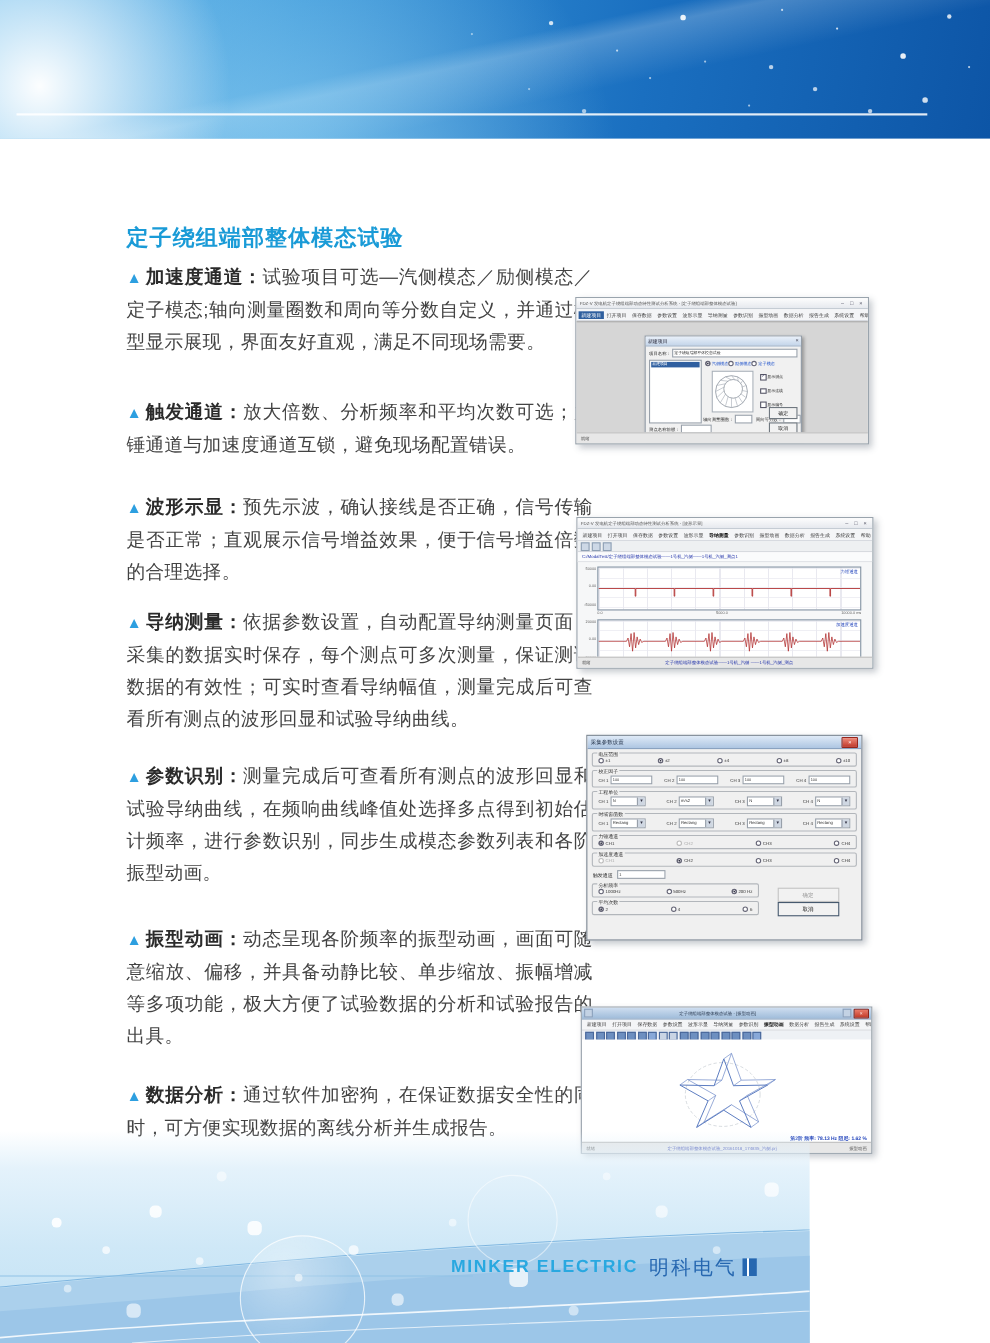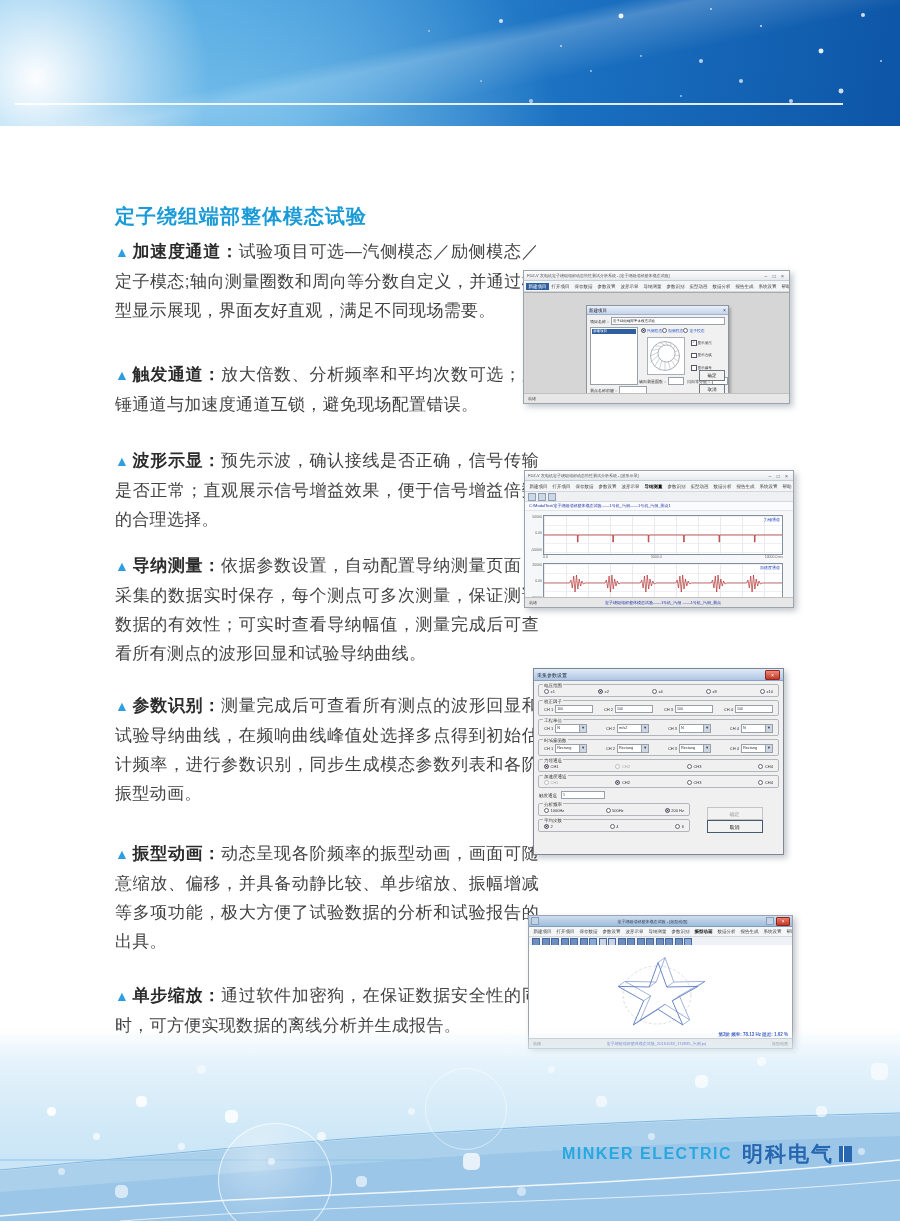--- a/index.html
+++ b/index.html
@@ -142,41 +142,41 @@
   #s4 .t4text{flex:1;text-align:center;font-size:4px;color:#2a3950;white-space:nowrap;overflow:hidden;}
   #s4 .t4close{width:12px;height:7px;background:linear-gradient(#ea7c6b,#c23a28);border:.5px solid #8f2418;
         color:#fff;font-size:4.5px;line-height:7px;text-align:center;border-radius:1px;margin-left:2px;}
   #s4 .mbar{height:9px;}
   #s4 .toolb4{height:10px;background:#eef1f5;border-bottom:1px solid #cfd5dc;display:flex;align-items:center;gap:1.5px;padding:0 3px;}
   .tsq{width:6px;height:6px;border:.5px solid #49679a;}
   #s4 .canvas{position:absolute;left:0;right:0;top:29px;bottom:9px;background:#fff;}
   #s4 .caption{position:absolute;right:4px;bottom:2px;font-size:4.5px;font-weight:bold;color:#2244bb;}
 
   
-  .footer{position:absolute;left:0;top:1028px;width:900px;height:193px;overflow:hidden;
+  .footer{position:absolute;left:0;top:1028px;width:736px;height:193px;overflow:hidden;
     background:linear-gradient(180deg,rgba(240,249,254,0) 0%,#e4f2fb 18%,#cfe8f7 55%,#bfe0f4 100%);}
   .footer svg.waves{position:absolute;inset:0;}
   .fdots{position:absolute;left:0;top:0;width:3px;height:3px;border-radius:50%;
     box-shadow:50px 82px 0 3px rgba(255,255,255,.9),95px 107px 0 2px rgba(255,255,255,.7),
       140px 72px 0 4px rgba(255,255,255,.85),180px 117px 0 2px rgba(255,255,255,.6),
       230px 87px 0 5px rgba(255,255,255,.85),270px 132px 0 2px rgba(255,255,255,.55),
       320px 107px 0 3px rgba(255,255,255,.7),360px 152px 0 4px rgba(255,255,255,.6),
       410px 82px 0 2px rgba(255,255,255,.5),470px 132px 0 7px rgba(255,255,255,.75),
       520px 162px 0 3px rgba(255,255,255,.5),600px 72px 0 4px rgba(255,255,255,.6),
       650px 107px 0 2px rgba(255,255,255,.5),700px 52px 0 5px rgba(255,255,255,.7),
       760px 32px 0 3px rgba(255,255,255,.6),820px 82px 0 4px rgba(255,255,255,.65),
       860px 122px 0 2px rgba(255,255,255,.5),878px 42px 0 7px rgba(255,255,255,.6),
       120px 162px 0 5px rgba(255,255,255,.6),60px 142px 0 2px rgba(255,255,255,.5),
       200px 40px 0 3px rgba(255,255,255,.5),550px 40px 0 2px rgba(255,255,255,.45);}
   .ring{position:absolute;border:1px solid rgba(255,255,255,.75);border-radius:50%;}
   .ring1{left:218px;top:95px;width:112px;height:112px;background:radial-gradient(circle at 35% 30%,rgba(255,255,255,.35),rgba(255,255,255,0) 60%);}
   .ring2{left:425px;top:40px;width:80px;height:80px;border-color:rgba(255,255,255,.5);}
   .brand{position:absolute;right:48px;top:112px;display:flex;align-items:center;}
   .brand .en{color:#29a8e0;font-size:16px;font-weight:bold;letter-spacing:1.5px;margin-right:10px;}
-  .brand .cn{color:#2667b0;font-size:21px;font-weight:bold;letter-spacing:2px;}
+  .brand .cn{color:#2667b0;font-size:18px;font-weight:normal;letter-spacing:2px;}
   .brand .mark{width:13px;height:16px;margin-left:5px;
     background:linear-gradient(90deg,#2667b0 0 4px,#fff 4px 5.5px,#2667b0 5.5px 100%);}
 </style>
 </head>
 <body>
 
 <div id="page">
 
   <div class="header">
     <div class="hstars"></div>
@@ -184,21 +184,21 @@
   </div>
 
   <div class="sec-heading">定子绕组端部整体模态试验</div>
   <div id="features">
       <div class="feature"><span class="bullet">▲</span><span class="flabel">加速度通道：</span><span class="ftext">试验项目可选—汽侧模态／励侧模态／定子模态;轴向测量圈数和周向等分数自定义，并通过模型显示展现，界面友好直观，满足不同现场需要。</span></div>
       <div class="feature"><span class="bullet">▲</span><span class="flabel">触发通道：</span><span class="ftext">放大倍数、分析频率和平均次数可选；力锤通道与加速度通道互锁，避免现场配置错误。</span></div>
       <div class="feature"><span class="bullet">▲</span><span class="flabel">波形示显：</span><span class="ftext">预先示波，确认接线是否正确，信号传输是否正常；直观展示信号增益效果，便于信号增益倍数的合理选择。</span></div>
       <div class="feature"><span class="bullet">▲</span><span class="flabel">导纳测量：</span><span class="ftext">依据参数设置，自动配置导纳测量页面，采集的数据实时保存，每个测点可多次测量，保证测试数据的有效性；可实时查看导纳幅值，测量完成后可查看所有测点的波形回显和试验导纳曲线。</span></div>
       <div class="feature"><span class="bullet">▲</span><span class="flabel">参数识别：</span><span class="ftext">测量完成后可查看所有测点的波形回显和试验导纳曲线，在频响曲线峰值处选择多点得到初始估计频率，进行参数识别，同步生成模态参数列表和各阶振型动画。</span></div>
       <div class="feature"><span class="bullet">▲</span><span class="flabel">振型动画：</span><span class="ftext">动态呈现各阶频率的振型动画，画面可随意缩放、偏移，并具备动静比较、单步缩放、振幅增减等多项功能，极大方便了试验数据的分析和试验报告的出具。</span></div>
-      <div class="feature"><span class="bullet">▲</span><span class="flabel">单步缩放：</span><span class="ftext">通过软件加密狗，在保证数据安全性的同时，可方便实现数据的离线分析并生成报告。</span></div>
+      <div class="feature"><span class="bullet">▲</span><span class="flabel">数据分析：</span><span class="ftext">通过软件加密狗，在保证数据安全性的同时，可方便实现数据的离线分析并生成报告。</span></div>
     </div>
 
   <div id="s1" class="shot">
     <div class="tbar">
       <span class="ttext">FDZ-V 发电机定子绕组端部动态特性测试分析系统 - [定子绕组端部整体模态试验]</span>
       <span class="wbtns">–  □  ×</span>
     </div>
     <div class="mbar" id="s1menu">
         <span class="mi active">新建项目</span>
         <span class="mi">打开项目</span>

